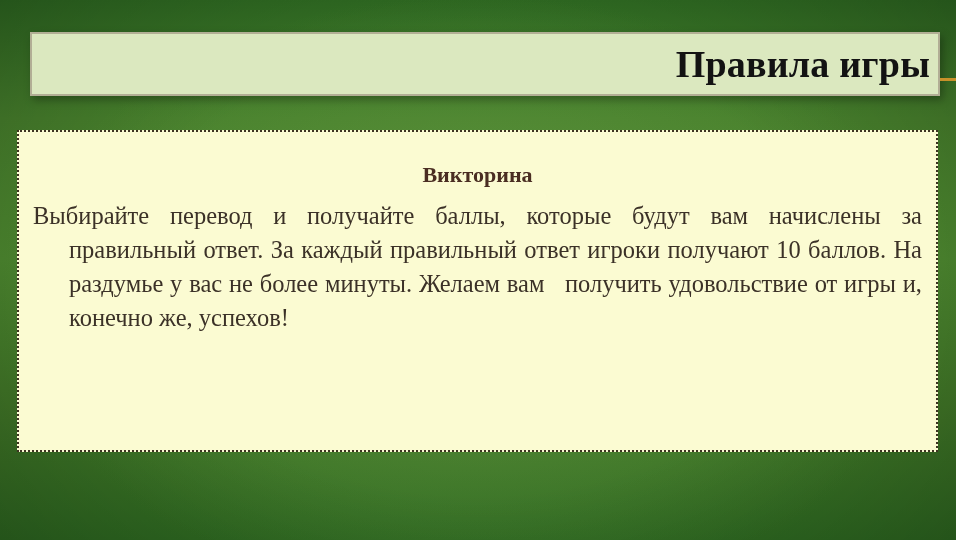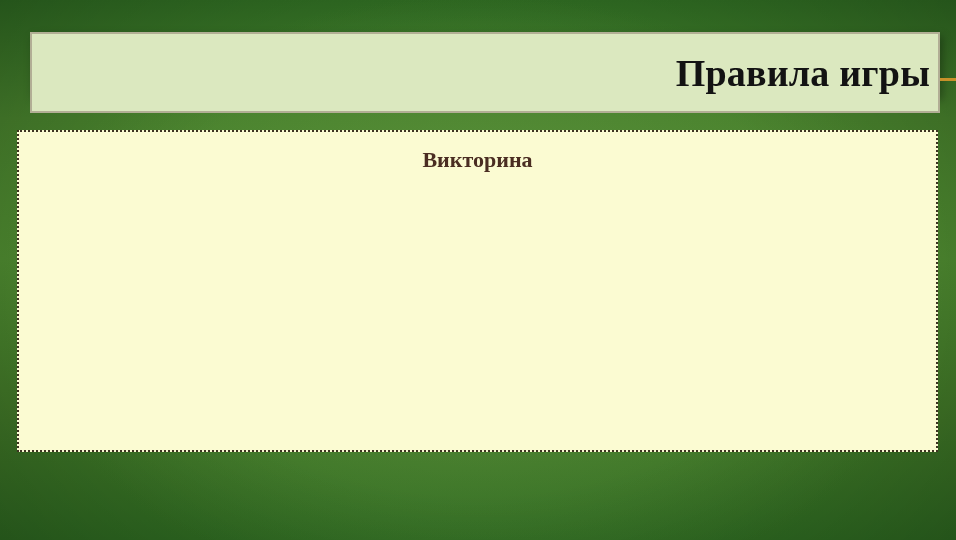--- a/index.html
+++ b/index.html
@@ -34,21 +34,21 @@
     width: 910px;
     height: 64px;
     background: rgba(0,0,0,0.30);
     filter: blur(4px);
   }
   .title-box {
     position: absolute;
     left: 30px;
     top: 32px;
     width: 910px;
-    height: 81px;
+    height: 64px;
     background: #dbe8bf;
     border: 2px solid #b2ae95;
     box-sizing: border-box;
     display: flex;
     align-items: center;
     justify-content: flex-end;
     z-index: 3;
   }
   .title-text {
     font-family: "Liberation Serif", "DejaVu Serif", serif;
@@ -73,21 +73,21 @@
   
   .content-box {
     position: absolute;
     left: 17px;
     top: 130px;
     width: 921px;
     height: 322px;
     background: #fbfbd2;
     border: 2px dotted #3d3322;
     box-sizing: border-box;
-    padding: 12px 14px 10px 14px;
+    padding: 27px 14px 10px 14px;
     z-index: 2;
   }
   .content-heading {
     font-family: "Liberation Serif", "DejaVu Serif", serif;
     font-weight: bold;
     font-size: 22px;
     color: #4a2d22;
     text-align: center;
     margin: 3px 0 12px 0;
     line-height: 1.15;
@@ -114,15 +114,16 @@
   <div class="title-shadow"></div>
 
   <div class="title-box">
     <div class="title-text">Правила игры</div>
   </div>
 
   <div class="title-accent"></div>
 
   <div class="content-box">
     <div class="content-heading">Викторина</div>
+    <p class="content-para">Выбирайте перевод и получайте баллы, которые будут вам начислены за правильный ответ. За каждый правильный ответ игроки получают 10 баллов. На раздумье у вас не более минуты. Желаем вам   получить удовольствие от игры и, конечно же, успехов!</p>
   </div>
 
 </div>
 
 </body></html>

